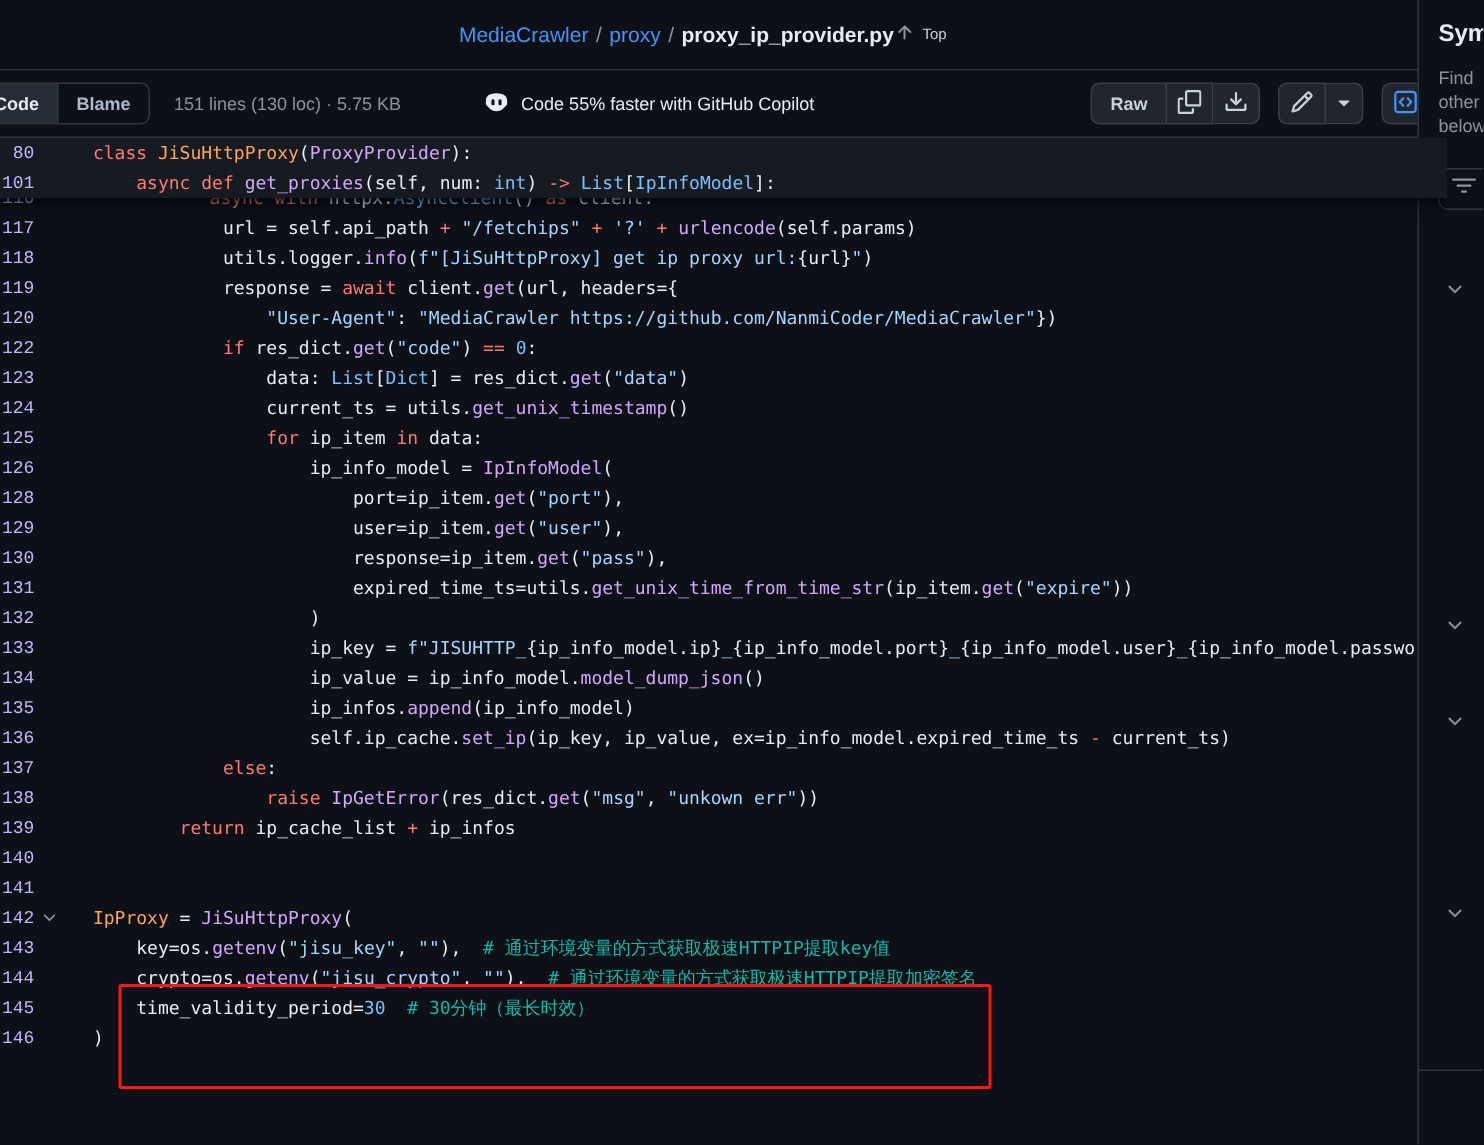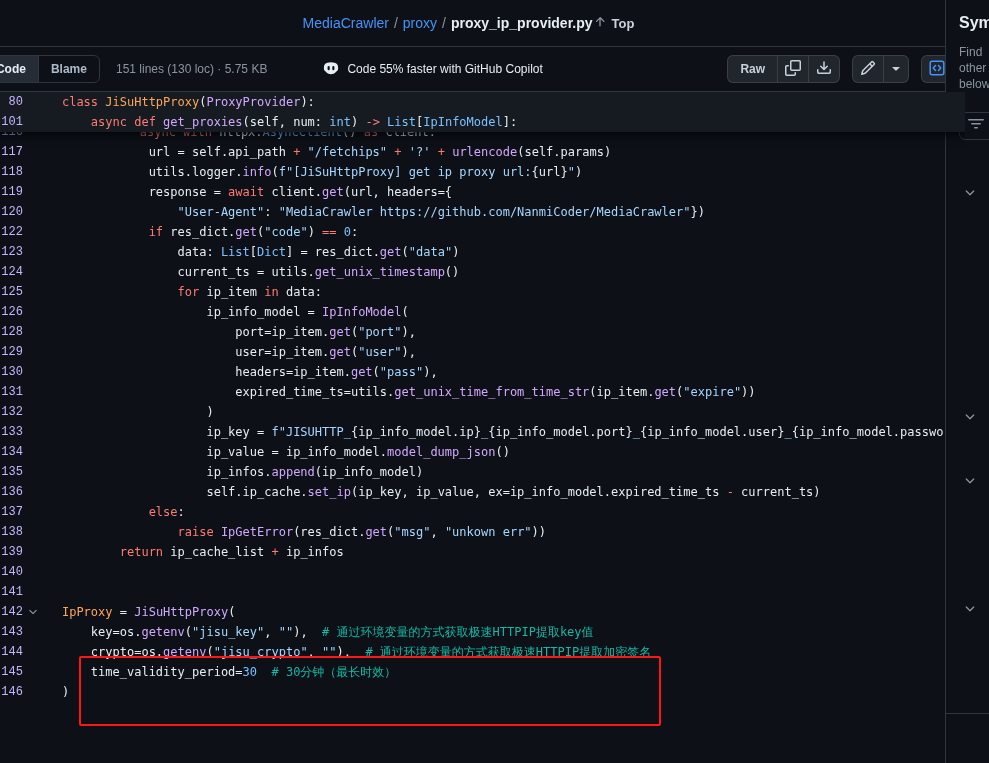--- a/index.html
+++ b/index.html
@@ -13,21 +13,21 @@
 
   .page { display:flex; width:989px; height:763px; }
   .main { flex:0 0 933px; width:933px; display:flex; flex-direction:column;align-items:center; }
 
   
   .breadcrumb-bar { height:46px; display:flex; align-items:center; justify-content:space-between; padding:0 20px 0 24px; }
   .breadcrumb-path { font-size:14px; white-space:nowrap; }
   .bc-link { color:#4493f8; text-decoration:none; }
   .bc-sep { color:#8b949e; margin:0 5px; }
   .bc-file { color:#e6edf3; font-weight:700; }
-  .top-link { display:flex; align-items:center; gap:5px; color:#c9d1d9; font-size:13px; font-weight:700; text-decoration:none; }
+  .top-link { display:flex; align-items:center; gap:5px; color:#c9d1d9; font-size:10px; font-weight:400; text-decoration:none; }
   .top-link svg { fill:#8b949e; }
 
   
   .file-box { flex:1; border-top:1px solid #30363d; border-right:1px solid #30363d; border-top-right-radius:6px; display:flex; flex-direction:column; overflow:hidden; background:#0d1117; }
 
   
   .toolbar { height:45px; flex:0 0 45px; display:flex; align-items:center; padding:0 12px 0 16px; border-bottom:1px solid #30363d; background:#0d1117; }
   .seg { display:flex; border:1px solid #30363d; border-radius:6px; height:28px; overflow:hidden; }
   .seg-item { border:0; background:transparent; color:#adbac7; font-size:12px; font-weight:600; padding:0 12px; display:flex; align-items:center; font-family:inherit; }
   .seg-item.active { background:#262c36; color:#e6edf3; border-right:1px solid #30363d; }
@@ -162,21 +162,21 @@
             <div class="code-line" data-interactable="false"><span class="ln" data-interactable="true">118</span><span class="code-content" data-interactable="false"><span class="tok-plain">            utils.logger.</span><span class="tok-fn">info</span><span class="tok-plain">(</span><span class="tok-str">f"[JiSuHttpProxy] get ip proxy url:</span><span class="tok-plain">{url}</span><span class="tok-str">"</span><span class="tok-plain">)</span></span></div>
             <div class="code-line" data-interactable="false"><span class="ln" data-interactable="true">119</span><span class="code-content" data-interactable="false"><span class="tok-plain">            response = </span><span class="tok-kw">await</span><span class="tok-plain"> client.</span><span class="tok-fn">get</span><span class="tok-plain">(url, headers={</span></span></div>
             <div class="code-line" data-interactable="false"><span class="ln" data-interactable="true">120</span><span class="code-content" data-interactable="false"><span class="tok-plain">                </span><span class="tok-str">"User-Agent"</span><span class="tok-plain">: </span><span class="tok-str">"MediaCrawler https://github.com/NanmiCoder/MediaCrawler"</span><span class="tok-plain">})</span></span></div>
             <div class="code-line" data-interactable="false"><span class="ln" data-interactable="true">122</span><span class="code-content" data-interactable="false"><span class="tok-plain">            </span><span class="tok-kw">if</span><span class="tok-plain"> res_dict.</span><span class="tok-fn">get</span><span class="tok-plain">(</span><span class="tok-str">"code"</span><span class="tok-plain">) </span><span class="tok-op">==</span><span class="tok-plain"> </span><span class="tok-const">0</span><span class="tok-plain">:</span></span></div>
             <div class="code-line" data-interactable="false"><span class="ln" data-interactable="true">123</span><span class="code-content" data-interactable="false"><span class="tok-plain">                data: </span><span class="tok-const">List</span><span class="tok-plain">[</span><span class="tok-const">Dict</span><span class="tok-plain">] = res_dict.</span><span class="tok-fn">get</span><span class="tok-plain">(</span><span class="tok-str">"data"</span><span class="tok-plain">)</span></span></div>
             <div class="code-line" data-interactable="false"><span class="ln" data-interactable="true">124</span><span class="code-content" data-interactable="false"><span class="tok-plain">                current_ts = utils.</span><span class="tok-fn">get_unix_timestamp</span><span class="tok-plain">()</span></span></div>
             <div class="code-line" data-interactable="false"><span class="ln" data-interactable="true">125</span><span class="code-content" data-interactable="false"><span class="tok-plain">                </span><span class="tok-kw">for</span><span class="tok-plain"> ip_item </span><span class="tok-kw">in</span><span class="tok-plain"> data:</span></span></div>
             <div class="code-line" data-interactable="false"><span class="ln" data-interactable="true">126</span><span class="code-content" data-interactable="false"><span class="tok-plain">                    ip_info_model = </span><span class="tok-fn">IpInfoModel</span><span class="tok-plain">(</span></span></div>
             <div class="code-line" data-interactable="false"><span class="ln" data-interactable="true">128</span><span class="code-content" data-interactable="false"><span class="tok-plain">                        port=ip_item.</span><span class="tok-fn">get</span><span class="tok-plain">(</span><span class="tok-str">"port"</span><span class="tok-plain">),</span></span></div>
             <div class="code-line" data-interactable="false"><span class="ln" data-interactable="true">129</span><span class="code-content" data-interactable="false"><span class="tok-plain">                        user=ip_item.</span><span class="tok-fn">get</span><span class="tok-plain">(</span><span class="tok-str">"user"</span><span class="tok-plain">),</span></span></div>
-            <div class="code-line" data-interactable="false"><span class="ln" data-interactable="true">130</span><span class="code-content" data-interactable="false"><span class="tok-plain">                        headers=ip_item.</span><span class="tok-fn">get</span><span class="tok-plain">(</span><span class="tok-str">"pass"</span><span class="tok-plain">),</span></span></div>
+            <div class="code-line" data-interactable="false"><span class="ln" data-interactable="true">130</span><span class="code-content" data-interactable="false"><span class="tok-plain">                        response=ip_item.</span><span class="tok-fn">get</span><span class="tok-plain">(</span><span class="tok-str">"pass"</span><span class="tok-plain">),</span></span></div>
             <div class="code-line" data-interactable="false"><span class="ln" data-interactable="true">131</span><span class="code-content" data-interactable="false"><span class="tok-plain">                        expired_time_ts=utils.</span><span class="tok-fn">get_unix_time_from_time_str</span><span class="tok-plain">(ip_item.</span><span class="tok-fn">get</span><span class="tok-plain">(</span><span class="tok-str">"expire"</span><span class="tok-plain">))</span></span></div>
             <div class="code-line" data-interactable="false"><span class="ln" data-interactable="true">132</span><span class="code-content" data-interactable="false"><span class="tok-plain">                    )</span></span></div>
             <div class="code-line" data-interactable="false"><span class="ln" data-interactable="true">133</span><span class="code-content" data-interactable="false"><span class="tok-plain">                    ip_key = </span><span class="tok-str">f"JISUHTTP_</span><span class="tok-plain">{ip_info_model.ip}</span><span class="tok-str">_</span><span class="tok-plain">{ip_info_model.port}</span><span class="tok-str">_</span><span class="tok-plain">{ip_info_model.user}</span><span class="tok-str">_</span><span class="tok-plain">{ip_info_model.password}</span></span></div>
             <div class="code-line" data-interactable="false"><span class="ln" data-interactable="true">134</span><span class="code-content" data-interactable="false"><span class="tok-plain">                    ip_value = ip_info_model.</span><span class="tok-fn">model_dump_json</span><span class="tok-plain">()</span></span></div>
             <div class="code-line" data-interactable="false"><span class="ln" data-interactable="true">135</span><span class="code-content" data-interactable="false"><span class="tok-plain">                    ip_infos.</span><span class="tok-fn">append</span><span class="tok-plain">(ip_info_model)</span></span></div>
             <div class="code-line" data-interactable="false"><span class="ln" data-interactable="true">136</span><span class="code-content" data-interactable="false"><span class="tok-plain">                    self.ip_cache.</span><span class="tok-fn">set_ip</span><span class="tok-plain">(ip_key, ip_value, ex=ip_info_model.expired_time_ts </span><span class="tok-op">-</span><span class="tok-plain"> current_ts)</span></span></div>
             <div class="code-line" data-interactable="false"><span class="ln" data-interactable="true">137</span><span class="code-content" data-interactable="false"><span class="tok-plain">            </span><span class="tok-kw">else</span><span class="tok-plain">:</span></span></div>
             <div class="code-line" data-interactable="false"><span class="ln" data-interactable="true">138</span><span class="code-content" data-interactable="false"><span class="tok-plain">                </span><span class="tok-kw">raise</span><span class="tok-plain"> </span><span class="tok-fn">IpGetError</span><span class="tok-plain">(res_dict.</span><span class="tok-fn">get</span><span class="tok-plain">(</span><span class="tok-str">"msg"</span><span class="tok-plain">, </span><span class="tok-str">"unkown err"</span><span class="tok-plain">))</span></span></div>
             <div class="code-line" data-interactable="false"><span class="ln" data-interactable="true">139</span><span class="code-content" data-interactable="false"><span class="tok-plain">        </span><span class="tok-kw">return</span><span class="tok-plain"> ip_cache_list </span><span class="tok-op">+</span><span class="tok-plain"> ip_infos</span></span></div>
             <div class="code-line" data-interactable="false"><span class="ln" data-interactable="true">140</span><span class="code-content" data-interactable="false"></span></div>

